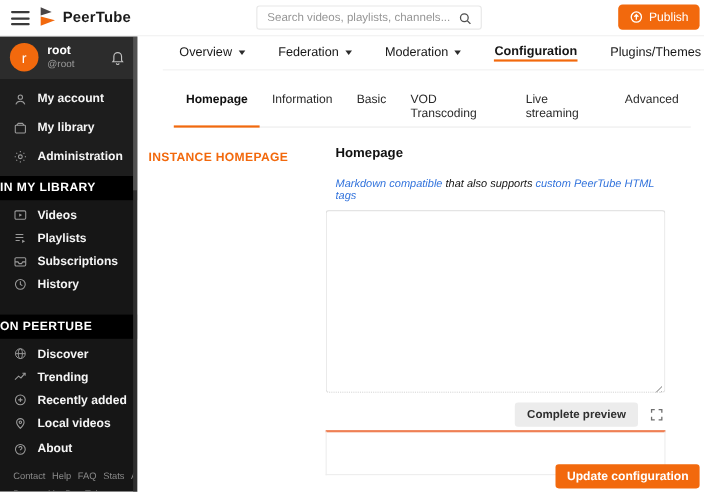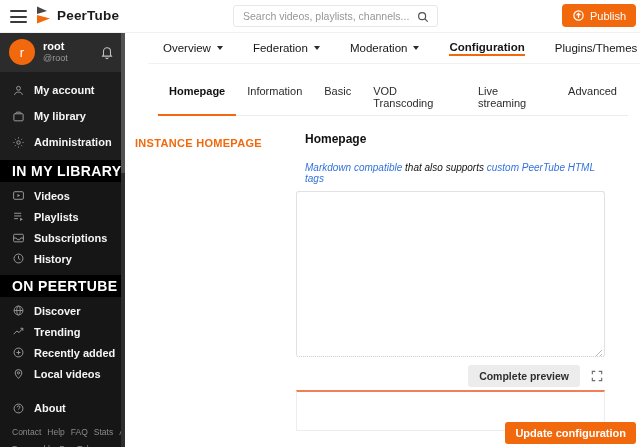--- a/index.html
+++ b/index.html
@@ -32,24 +32,24 @@
   .user-block { height:39px; background:#2c2c2c; position:relative; }
   .avatar { position:absolute; left:9px; top:6px; width:26px; height:26px; border-radius:50%;
             background:#f2690d; color:#fff; font-size:13px; display:flex; align-items:center; justify-content:center; }
   .user-name { position:absolute; left:43px; top:7px; color:#fff; font-size:11px; font-weight:700; }
   .user-handle { position:absolute; left:43px; top:20px; color:#9c9c9c; font-size:9px; }
   .bell { position:absolute; right:11px; top:12px; color:#c2c2c2; cursor:pointer; }
   .menu-group { padding:5px 0; background:#1d1d1d; }
   .menu-item { height:26px; display:flex; align-items:center; gap:9px; padding-left:12px;
                color:#f5f5f5; font-size:11px; font-weight:600; cursor:pointer; }
   .menu-item .mi { color:#9b9b9b; flex:0 0 auto; }
-  .section-title { height:22px; background:#000; color:#fff; font-size:14px; font-weight:700;
-                   letter-spacing:.4px; display:flex; align-items:center; padding-left:12px; }
+  .section-title { height:22px; background:#000; color:#fff; font-size:11px; font-weight:700;
+                   letter-spacing:.4px; display:flex; align-items:center; padding-left:0; }
   .section-items .menu-item { height:21px; }
-  .section-items { padding:3px 0 6px 0; }
+  .section-items { padding:3px 0 17px 0; }
   .sidebar-about { position:absolute; left:0; right:4px; top:362px; }
   .sidebar-footer { position:absolute; left:12px; right:4px; top:394px; }
   .footer-links { display:flex; gap:6px; }
   .footer-links a { color:#8a8a8a; font-size:8.5px; text-decoration:none; cursor:pointer; }
   .footer-note { margin-top:7px; color:#8a8a8a; font-size:8.5px; }
 
   
   .main { position:absolute; left:125px; top:33px; right:0; bottom:0; background:#fff;padding-left:23px; }
   .admin-nav { height:31px; border-bottom:1px solid #f1f1f1; display:flex; align-items:stretch; }
   .admin-tab { display:flex; align-items:center; padding:0 15px; font-size:11.5px; color:#161616; cursor:pointer; }

